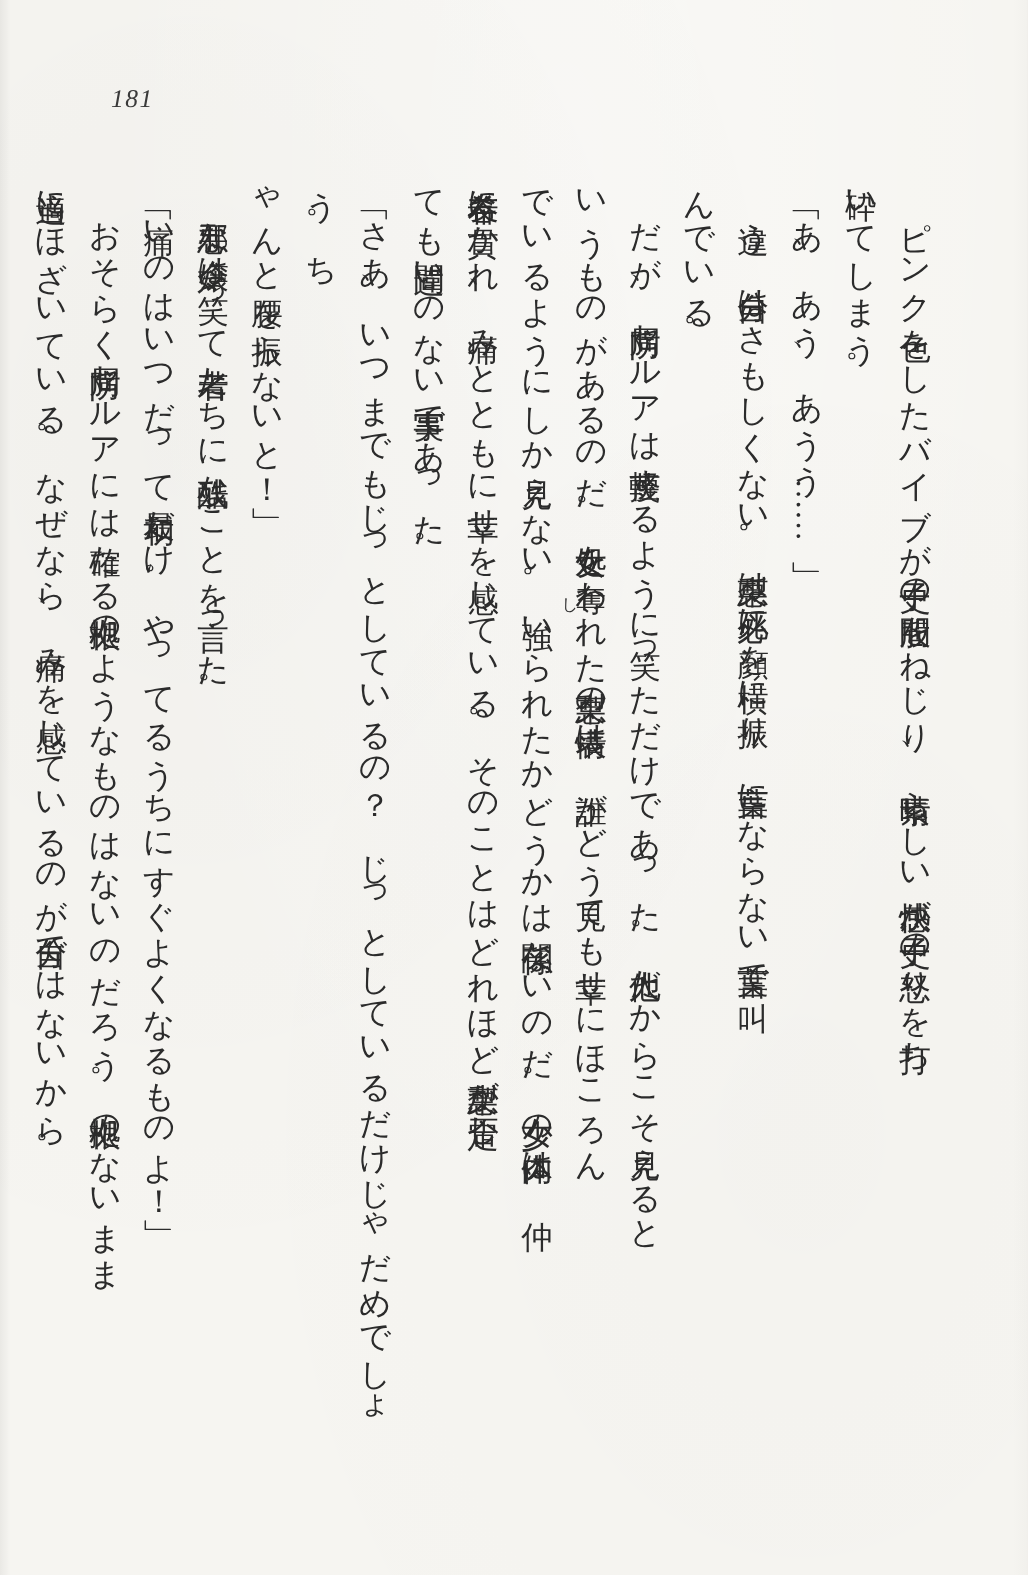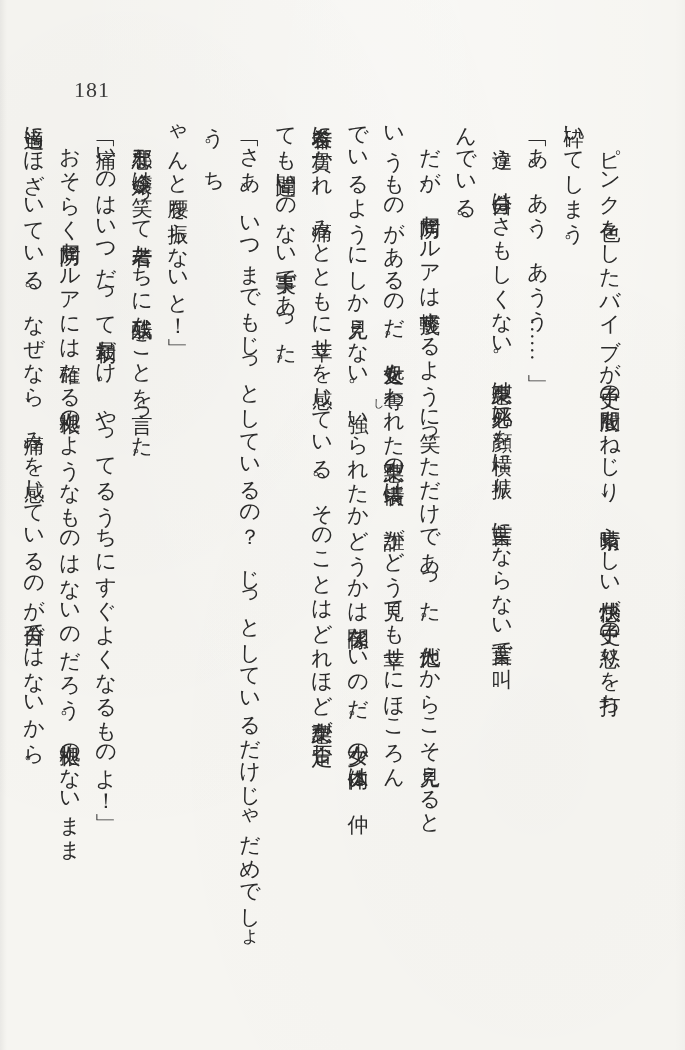--- a/index.html
+++ b/index.html
@@ -15,22 +15,23 @@
       radial-gradient(ellipse at 78% 72%, rgba(0,0,0,0.012), transparent 55%),
       radial-gradient(ellipse at 55% 10%, rgba(255,255,255,0.35), transparent 60%),
       linear-gradient(90deg, rgba(0,0,0,0.05), rgba(0,0,0,0) 7px),
       linear-gradient(270deg, rgba(0,0,0,0.015), rgba(0,0,0,0) 10px);
     color:#2b2b2b;
     overflow:hidden;
   }
 
   .page-number {
     position:absolute;
-    top:77px; left:74px;
-    font-size:22px;
+    top:56px; left:74px;
+    font-size:17px;
+    font-style:italic;
     letter-spacing:1px;
     color:#3a3a3a;
   }
 
   .text-block {
     position:absolute;
     top:112px; right:57px;
     height:830px;
     writing-mode:vertical-rl;
     text-orientation:mixed;

